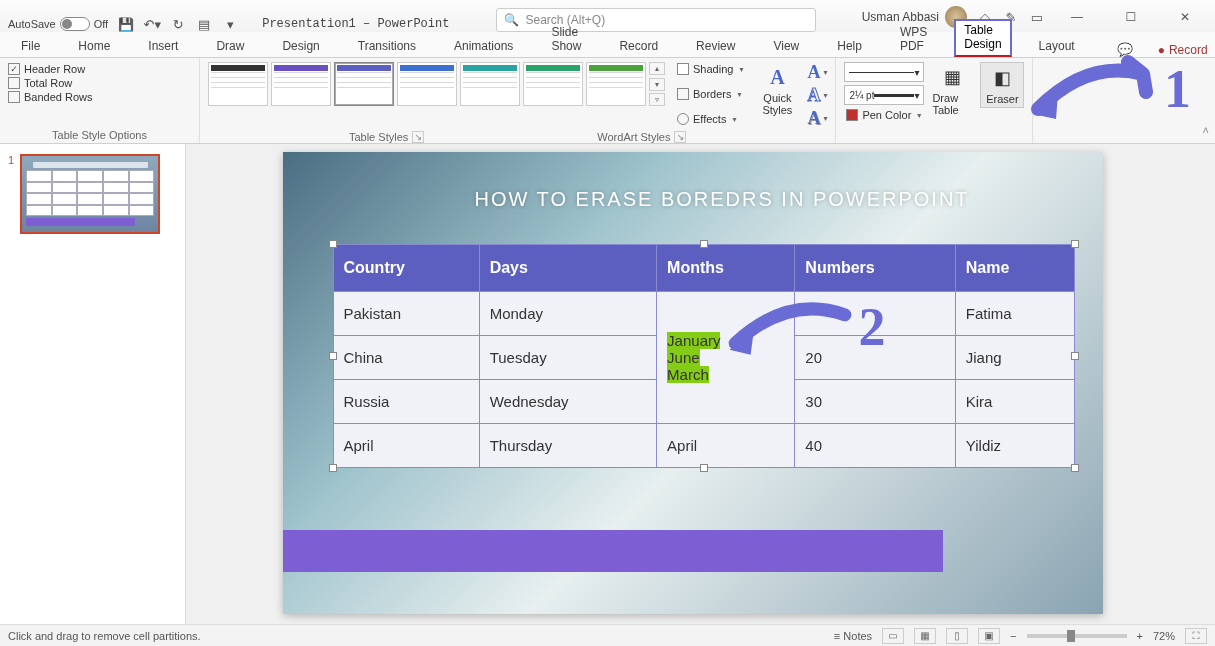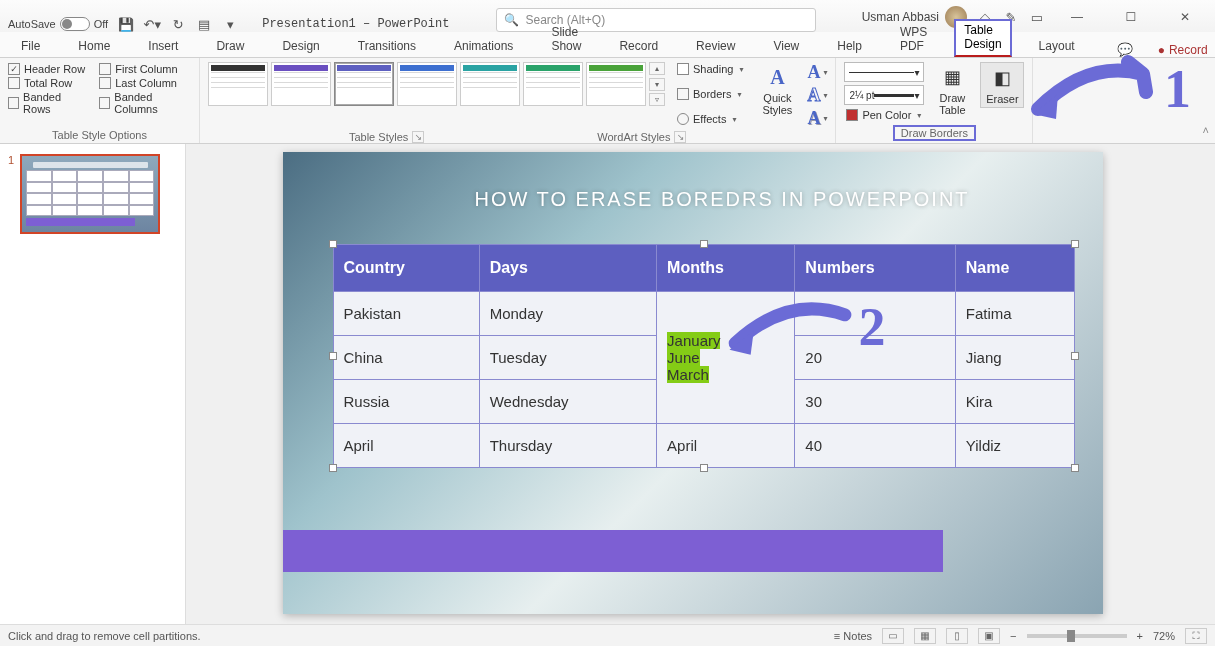--- a/index.html
+++ b/index.html
@@ -174,34 +174,20 @@
           </label>
         <label class="chk">
             <span class="chkbox"></span>
             <span>Total Row</span>
           </label>
         <label class="chk">
             <span class="chkbox"></span>
             <span>Banded Rows</span>
           </label>
       </div>
-      <div>
-        <label class="chk">
-            <span class="chkbox"></span>
-            <span>First Column</span>
-          </label>
-        <label class="chk">
-            <span class="chkbox"></span>
-            <span>Last Column</span>
-          </label>
-        <label class="chk">
-            <span class="chkbox"></span>
-            <span>Banded Columns</span>
-          </label>
-      </div>
     </div>
     <div class="label">Table Style Options</div>
   </div>
 
   <div class="group" style="flex:0 0 auto;">
     <div class="body">
       <div class="style-gallery">
         <div class="style-thumb">
             <div class="hdr" style="background:#333"></div>
             <div class="row"></div>
@@ -309,30 +295,27 @@
             <span class="dd">▾</span>
           </div>
         <div class="mini-btn">
             <span class="sw" style="background:#c03030"></span>
             <span>Pen Color</span>
             <span class="dd">▾</span>
           </div>
       </div>
       <div class="big-tool">
         <div class="glyph">▦</div>
-        <span style="text-align:center;line-height:1.1">Draw Table</span>
+        <span style="line-height:1.1">Draw Table</span>
       </div>
       <div class="big-tool sel">
         <div class="glyph">◧</div>
         <span>Eraser</span>
       </div>
     </div>
-    <div class="label">
-        <span class="draw-borders-label">Draw Borders</span>
-      </div>
   </div>
 </div>
 <span class="collapse">˄</span>
 
 <div class="arrow" style="top:54px;left:1028px;">
   <svg viewBox="0 0 130 70">
       <path d="M10 55 Q60 5 115 20 L100 8 M115 20 L118 38" stroke="#6b6bd6" stroke-width="14" fill="none" stroke-linecap="round"></path>
       <path d="M5 60 L30 40 L28 65 Z"></path>
     </svg>
   <span class="num">1</span>

